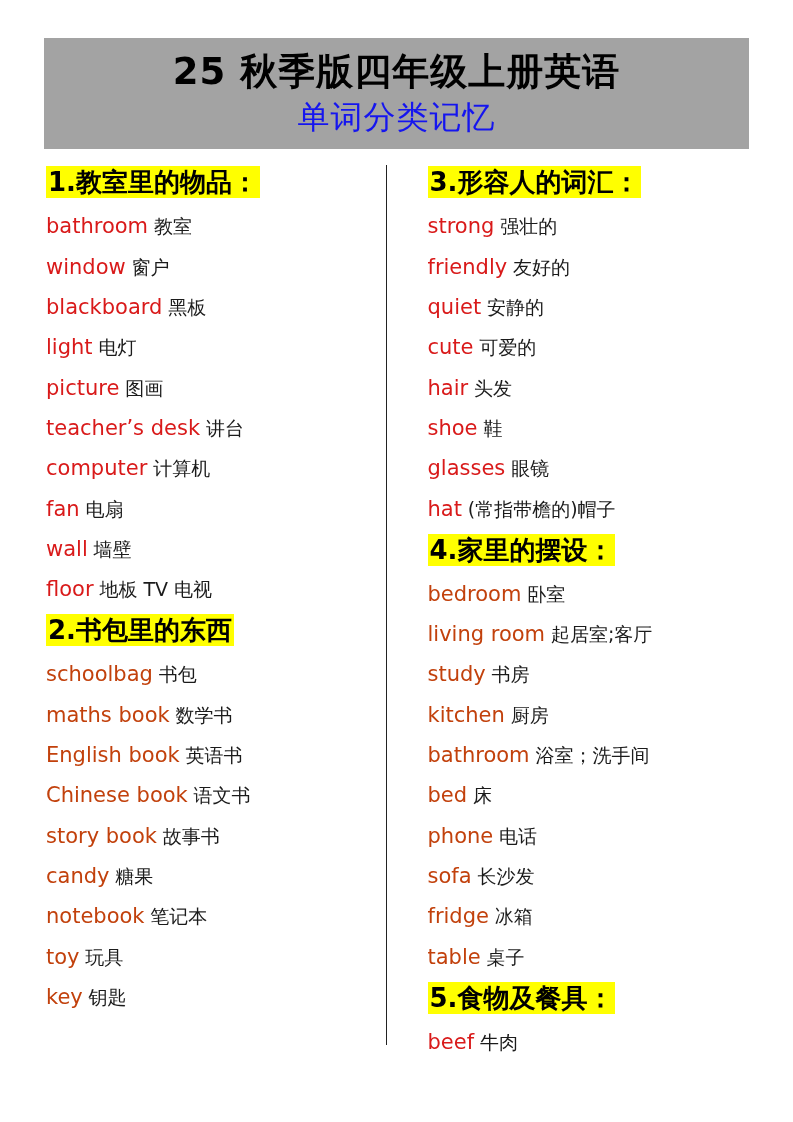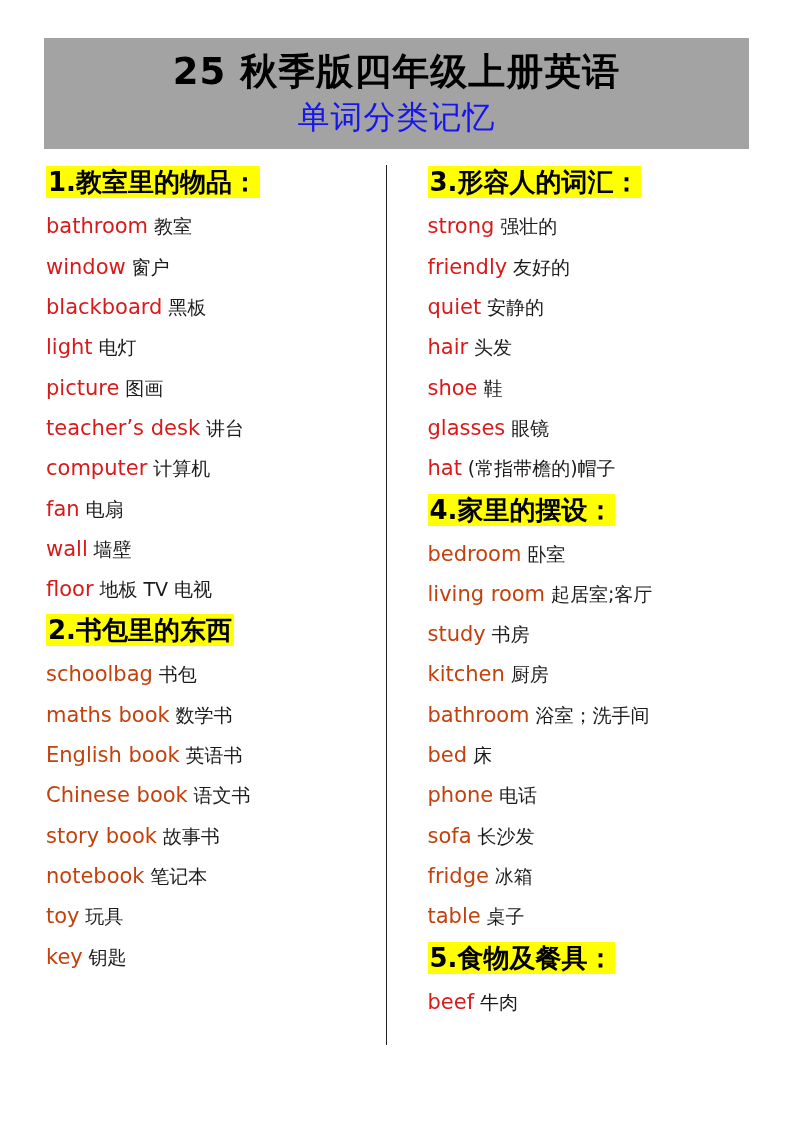--- a/index.html
+++ b/index.html
@@ -110,29 +110,31 @@
         <div class="entry"><span class="en en-red">computer</span> <span class="cn">计算机</span></div>
         <div class="entry"><span class="en en-red">fan</span> <span class="cn">电扇</span></div>
         <div class="entry"><span class="en en-red">wall</span> <span class="cn">墙壁</span></div>
         <div class="entry"><span class="en en-red">floor</span> <span class="cn">地板 TV 电视</span></div>
         <div class="cat"><span class="hl">2.书包里的东西</span></div>
         <div class="entry"><span class="en en-blue">schoolbag</span> <span class="cn">书包</span></div>
         <div class="entry"><span class="en en-blue">maths book</span> <span class="cn">数学书</span></div>
         <div class="entry"><span class="en en-blue">English book</span> <span class="cn">英语书</span></div>
         <div class="entry"><span class="en en-blue">Chinese book</span> <span class="cn">语文书</span></div>
         <div class="entry"><span class="en en-blue">story book</span> <span class="cn">故事书</span></div>
+        <div class="entry"><span class="en en-blue">candy</span> <span class="cn">糖果</span></div>
         <div class="entry"><span class="en en-blue">notebook</span> <span class="cn">笔记本</span></div>
         <div class="entry"><span class="en en-blue">toy</span> <span class="cn">玩具</span></div>
         <div class="entry"><span class="en en-blue">key</span> <span class="cn">钥匙</span></div>
       </div>
     <div class="col col-right">
         <div class="cat"><span class="hl">3.形容人的词汇：</span></div>
         <div class="entry"><span class="en en-red">strong</span> <span class="cn">强壮的</span></div>
         <div class="entry"><span class="en en-red">friendly</span> <span class="cn">友好的</span></div>
         <div class="entry"><span class="en en-red">quiet</span> <span class="cn">安静的</span></div>
+        <div class="entry"><span class="en en-red">cute</span> <span class="cn">可爱的</span></div>
         <div class="entry"><span class="en en-red">hair</span> <span class="cn">头发</span></div>
         <div class="entry"><span class="en en-red">shoe</span> <span class="cn">鞋</span></div>
         <div class="entry"><span class="en en-red">glasses</span> <span class="cn">眼镜</span></div>
         <div class="entry"><span class="en en-red">hat</span> <span class="cn">(常指带檐的)帽子</span></div>
         <div class="cat"><span class="hl">4.家里的摆设：</span></div>
         <div class="entry"><span class="en en-blue">bedroom</span> <span class="cn">卧室</span></div>
         <div class="entry"><span class="en en-blue">living room</span> <span class="cn">起居室;客厅</span></div>
         <div class="entry"><span class="en en-blue">study</span> <span class="cn">书房</span></div>
         <div class="entry"><span class="en en-blue">kitchen</span> <span class="cn">厨房</span></div>
         <div class="entry"><span class="en en-blue">bathroom</span> <span class="cn">浴室；洗手间</span></div>

